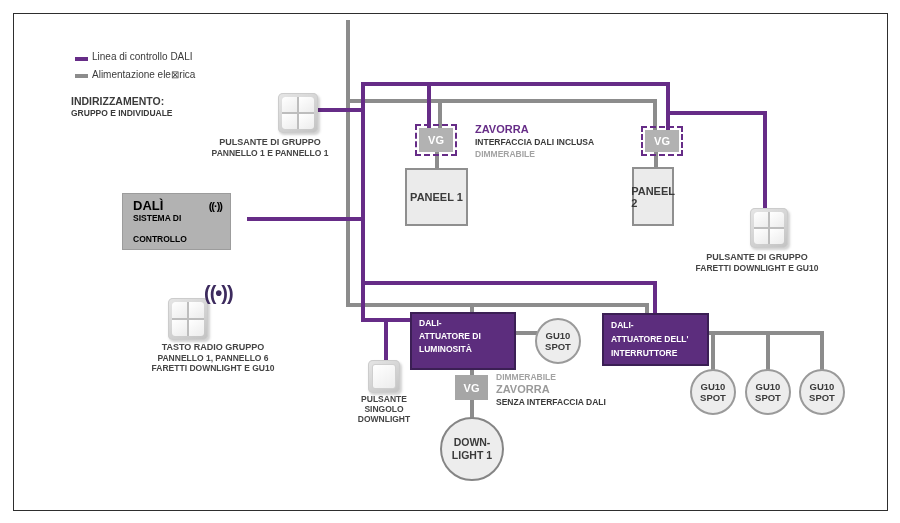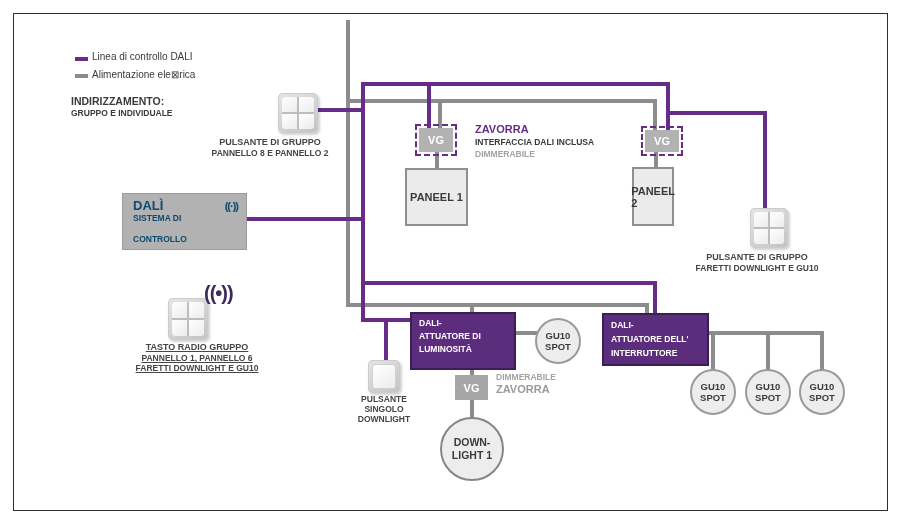--- a/index.html
+++ b/index.html
@@ -15,21 +15,21 @@
   .actuator { position:absolute; background:#5c2d7d; border:2px solid #3b1f54; color:#fff; font-weight:bold; font-size:8.5px; line-height:13px; padding:3px 7px; }
   .lamp { position:absolute; border-radius:50%; background:#ededed; border:2px solid #9a9a9a; display:flex; flex-direction:column; align-items:center; justify-content:center; font-weight:bold; color:#3a3a3a; font-size:9.5px; line-height:11px; }
   .vg-dashed { position:absolute; border:2px dashed #662c87; padding:2px; background:transparent; }
   .vg-core { width:100%; height:100%; background:#b2b2b2; color:#fff; font-weight:bold; font-size:11px; display:flex; align-items:center; justify-content:center; }
   .vg-solid { position:absolute; background:#a6a6a6; color:#fff; font-weight:bold; font-size:11px; display:flex; align-items:center; justify-content:center; }
   .pbtn { position:absolute; border-radius:5px; background:linear-gradient(145deg,#e6e6e6,#c2c2c2); box-shadow:inset 0 0 0 1px #cccccc, 1.5px 2px 2.5px rgba(0,0,0,0.18); }
   .pbtn .inner4 { position:absolute; inset:4px; border-radius:3px; display:grid; grid-template-columns:1fr 1fr; grid-template-rows:1fr 1fr; gap:2px; background:#bdbdbd; overflow:hidden; }
   .pbtn .inner4 span { background:linear-gradient(145deg,#ffffff,#ececec); }
   .pbtn .inner1 { position:absolute; inset:4px; border-radius:3px; background:linear-gradient(145deg,#ffffff,#ececec); border:1px solid #cfcfcf; }
   .waves { position:absolute; font-weight:bold; color:#3d2b5e; letter-spacing:-1px; }
-  .dali-box { position:absolute; left:122px; top:193px; width:125px; height:57px; background:#b2b2b2; border:1px solid #9c9c9c; color:#0c4a6e; }
+  .dali-box { position:absolute; left:122px; top:193px; width:109px; height:57px; background:#b2b2b2; border:1px solid #9c9c9c; color:#000000; }
   .dali-title { position:absolute; left:10px; top:4px; font-weight:bold; font-size:13px; }
   .dali-sub { position:absolute; left:10px; font-weight:bold; font-size:8.5px; }
   .dali-radio { position:absolute; right:8px; top:6px; font-weight:bold; font-size:11px; letter-spacing:-1px; }
   .zav { position:absolute; text-align:left; font-weight:bold; }
   .zav .t-purple { font-size:11px; color:#662c87; line-height:13px; }
   .zav .t-dark { font-size:8.5px; color:#3a3a3a; line-height:12px; }
   .zav .t-gray { font-size:8.5px; color:#a3a3a3; line-height:12px; }
   .zav .t-graybig { font-size:11px; color:#9a9a9a; line-height:13px; }
   .legend-dash { position:absolute; width:13px; height:4px; }
   .legend-text { position:absolute; font-size:10px; color:#3a3a3a; }
@@ -81,40 +81,40 @@
   <div class="pbtn" style="left:278px;top:93px;width:40px;height:40px;">
     <div class="inner4">
         <span></span>
         <span></span>
         <span></span>
         <span></span>
       </div>
   </div>
   <div class="lbl" style="left:190px;top:137px;width:160px;">
     <div class="l1">PULSANTE DI GRUPPO</div>
-    <div class="l2">PANNELLO 8 E PANNELLO 2</div>
+    <div class="l2">PANNELLO 1 E PANNELLO 1</div>
   </div>
 
   <div class="dali-box">
     <div class="dali-title">DALÌ</div>
     <div class="dali-radio">((·))</div>
     <div class="dali-sub" style="top:19px;">SISTEMA DI</div>
     <div class="dali-sub" style="top:40px;">CONTROLLO</div>
   </div>
 
   <div class="pbtn" style="left:168px;top:298px;width:40px;height:42px;">
     <div class="inner4">
         <span></span>
         <span></span>
         <span></span>
         <span></span>
       </div>
   </div>
   <div class="waves" style="left:204px;top:282px;font-size:20px;">((•))</div>
-  <div class="lbl" style="left:112px;top:342px;width:170px;text-decoration:underline;">
+  <div class="lbl" style="left:128px;top:342px;width:170px;">
     <div class="l1">TASTO RADIO GRUPPO</div>
     <div class="l2">PANNELLO 1, PANNELLO 6</div>
     <div class="l2">FARETTI DOWNLIGHT E GU10</div>
   </div>
 
   <div class="vg-dashed" style="left:415px;top:124px;width:42px;height:32px;">
     <div class="vg-core">VG</div>
   </div>
   <div class="zav" style="left:475px;top:123px;width:200px;">
     <div class="t-purple">ZAVORRA</div>
@@ -156,20 +156,21 @@
 
   <div class="lamp" style="left:535px;top:318px;width:46px;height:46px;">
     <div>GU10</div>
     <div>SPOT</div>
   </div>
 
   <div class="vg-solid" style="left:455px;top:375px;width:33px;height:25px;">VG</div>
   <div class="zav" style="left:496px;top:371px;width:180px;">
     <div class="t-gray">DIMMERABILE</div>
     <div class="t-graybig">ZAVORRA</div>
+    <div class="t-dark">SENZA INTERFACCIA DALI</div>
   </div>
 
   <div class="pbtn" style="left:368px;top:360px;width:32px;height:33px;">
     <div class="inner1"></div>
   </div>
   <div class="lbl" style="left:334px;top:394px;width:100px;">
     <div class="l2">PULSANTE</div>
     <div class="l2">SINGOLO</div>
     <div class="l2">DOWNLIGHT</div>
   </div>

